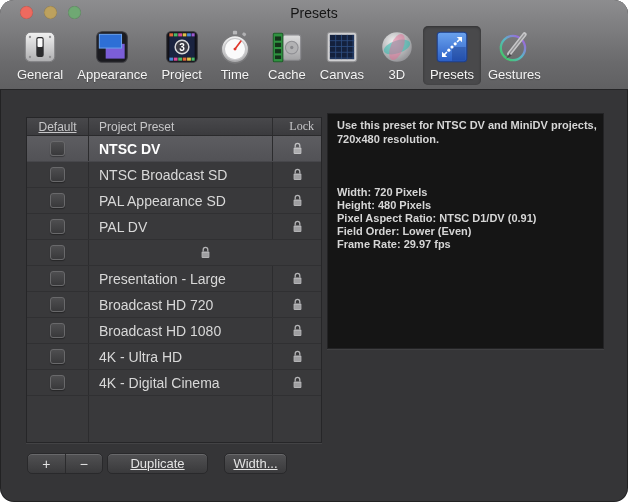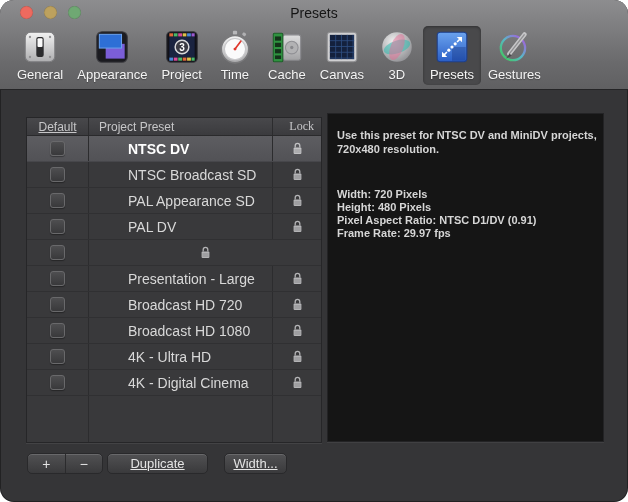--- a/index.html
+++ b/index.html
@@ -31,31 +31,31 @@
   .row{display:flex;height:26px;box-sizing:border-box;border-bottom:1px solid #303032;align-items:center;background:#39393b;}
   .row.selected{background:linear-gradient(180deg,#5d5d61,#525256);border-bottom-color:#47474b;}
   .row.selected .name-text{font-weight:bold;color:#ffffff;}
   .cell{height:100%;display:flex;align-items:center;box-sizing:border-box;}
   .c-default{width:62px;justify-content:center;border-right:1px solid #2c2c2e;text-decoration:underline;}
   .c-name{width:184px;padding-left:10px;border-right:1px solid #2c2c2e;}
   .c-lock{flex:1;justify-content:center;font-family:Liberation Serif, serif;}
   .h-default{justify-content:center;}
   .h-name{padding-left:10px;}
   .h-lock{justify-content:flex-end;padding-right:7px;}
-  .name-text{font-size:14px;color:#d8d8d8;white-space:nowrap;margin-left:29px;}
+  .name-text{font-size:14px;color:#d8d8d8;white-space:nowrap;}
   .filler{flex:1;display:flex;}
   .checkbox{width:15px;height:15px;border-radius:3px;border:1px solid #69696b;box-sizing:border-box;
     background:linear-gradient(180deg,#4e4e50,#39393b);box-shadow:0 1px 1px rgba(0,0,0,.35);}
 
   
-  .detail-panel{position:absolute;left:327px;top:113px;width:277px;height:329px;background:#151515;
+  .detail-panel{position:absolute;left:327px;top:113px;width:277px;height:236px;background:#151515;
     border:1px solid #232325;box-sizing:border-box;box-shadow:0 1px 0 rgba(255,255,255,.06);
-    padding:14px 9px;color:#d6d6d6;font-size:11px;font-weight:bold;}
+    padding:4px 9px;color:#d6d6d6;font-size:11px;font-weight:bold;}
   .panel-desc{line-height:14px;width:260px;}
-  .panel-props{margin-top:32px;line-height:13px;}
+  .panel-props{margin-top:40px;line-height:13px;}
 
   
   .btn{position:absolute;top:453px;height:21px;box-sizing:border-box;border:1px solid #29292b;border-radius:5px;
     background:linear-gradient(180deg,#515153,#3a3a3c);box-shadow:inset 0 1px 0 rgba(255,255,255,.14);
     color:#e4e4e4;font-size:13px;display:flex;align-items:center;justify-content:center;cursor:default;text-decoration:underline;}
   .seg{position:absolute;left:27px;top:453px;width:76px;height:21px;display:flex;border:1px solid #29292b;border-radius:5px;
     background:linear-gradient(180deg,#515153,#3a3a3c);box-shadow:inset 0 1px 0 rgba(255,255,255,.14);box-sizing:border-box;}
   .seg-btn{flex:1;display:flex;align-items:center;justify-content:center;color:#e4e4e4;font-size:14px;cursor:default;}
   .seg-btn.first{border-right:1px solid #2b2b2d;}
   .btn-duplicate{left:107px;width:101px;}
@@ -412,20 +412,21 @@
 
     </div>
   </div>
 
   <div class="detail-panel">
     <div class="panel-desc">Use this preset for NTSC DV and MiniDV projects, 720x480 resolution.</div>
     <div class="panel-props">
       <div>Width: 720 Pixels</div>
       <div>Height: 480 Pixels</div>
       <div>Pixel Aspect Ratio: NTSC D1/DV (0.91)</div>
+      <div>Field Order: Lower (Even)</div>
       <div>Frame Rate: 29.97 fps</div>
     </div>
   </div>
 
   <div class="seg">
     <div class="seg-btn first">+</div>
     <div class="seg-btn">−</div>
   </div>
   <div class="btn btn-duplicate">Duplicate</div>
   <div class="btn btn-edit">Width...</div>

